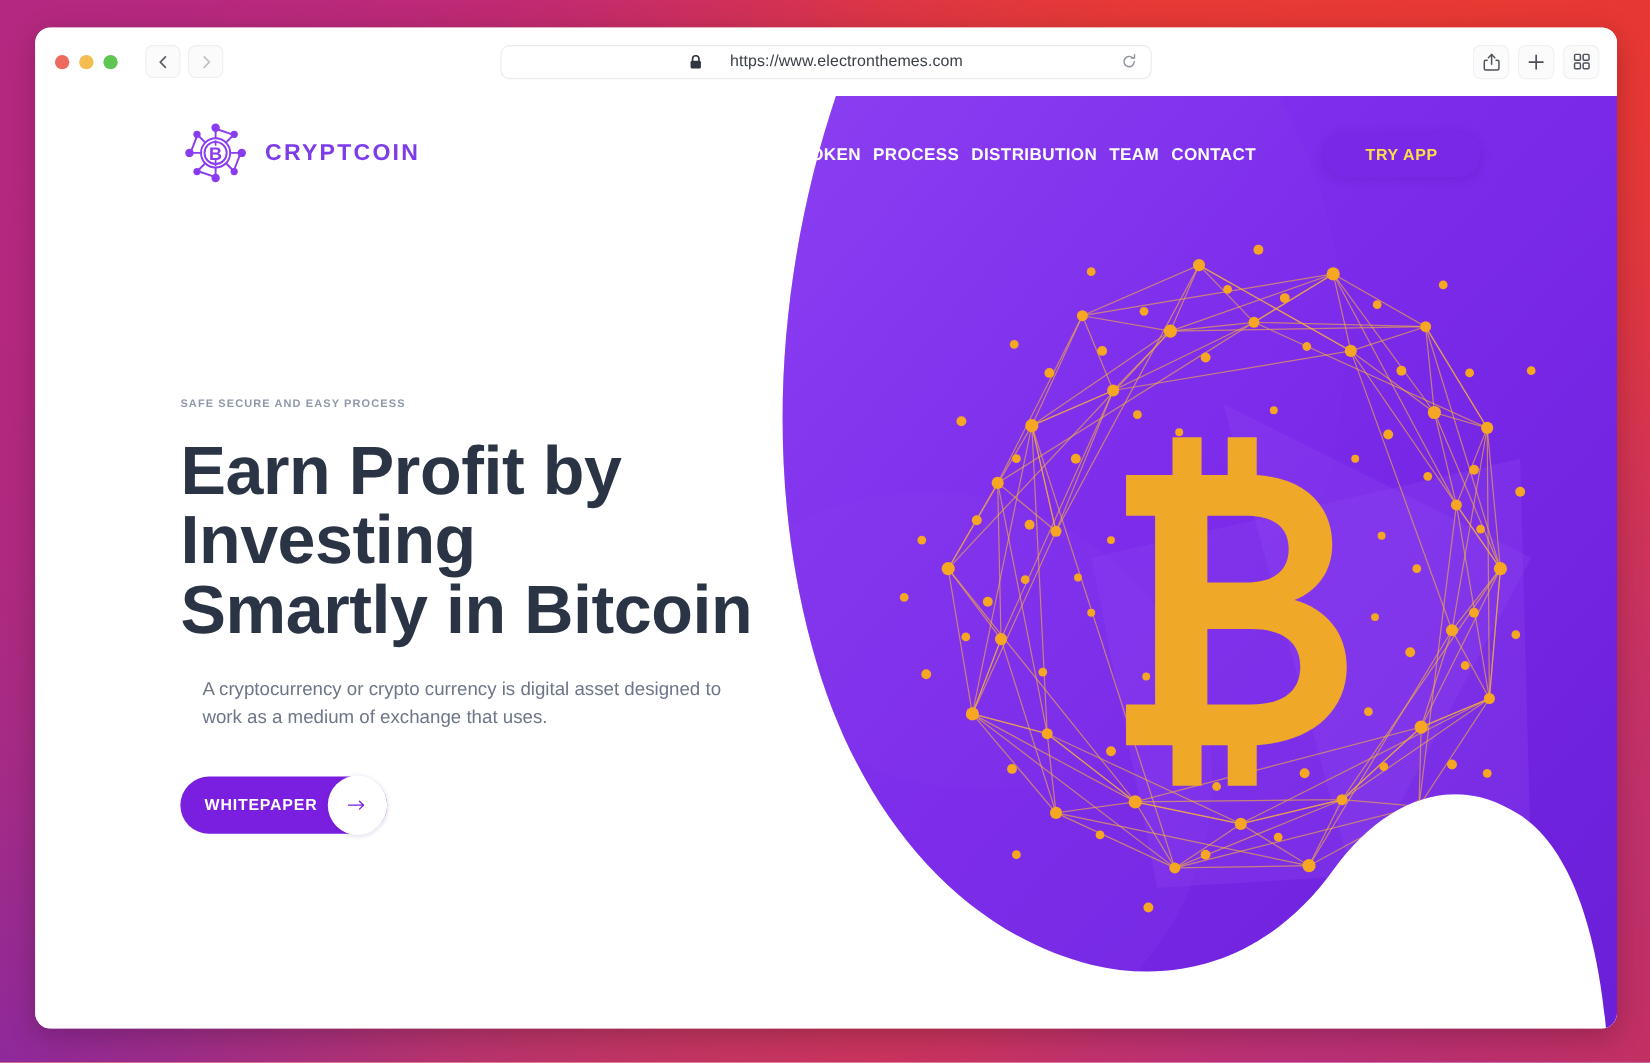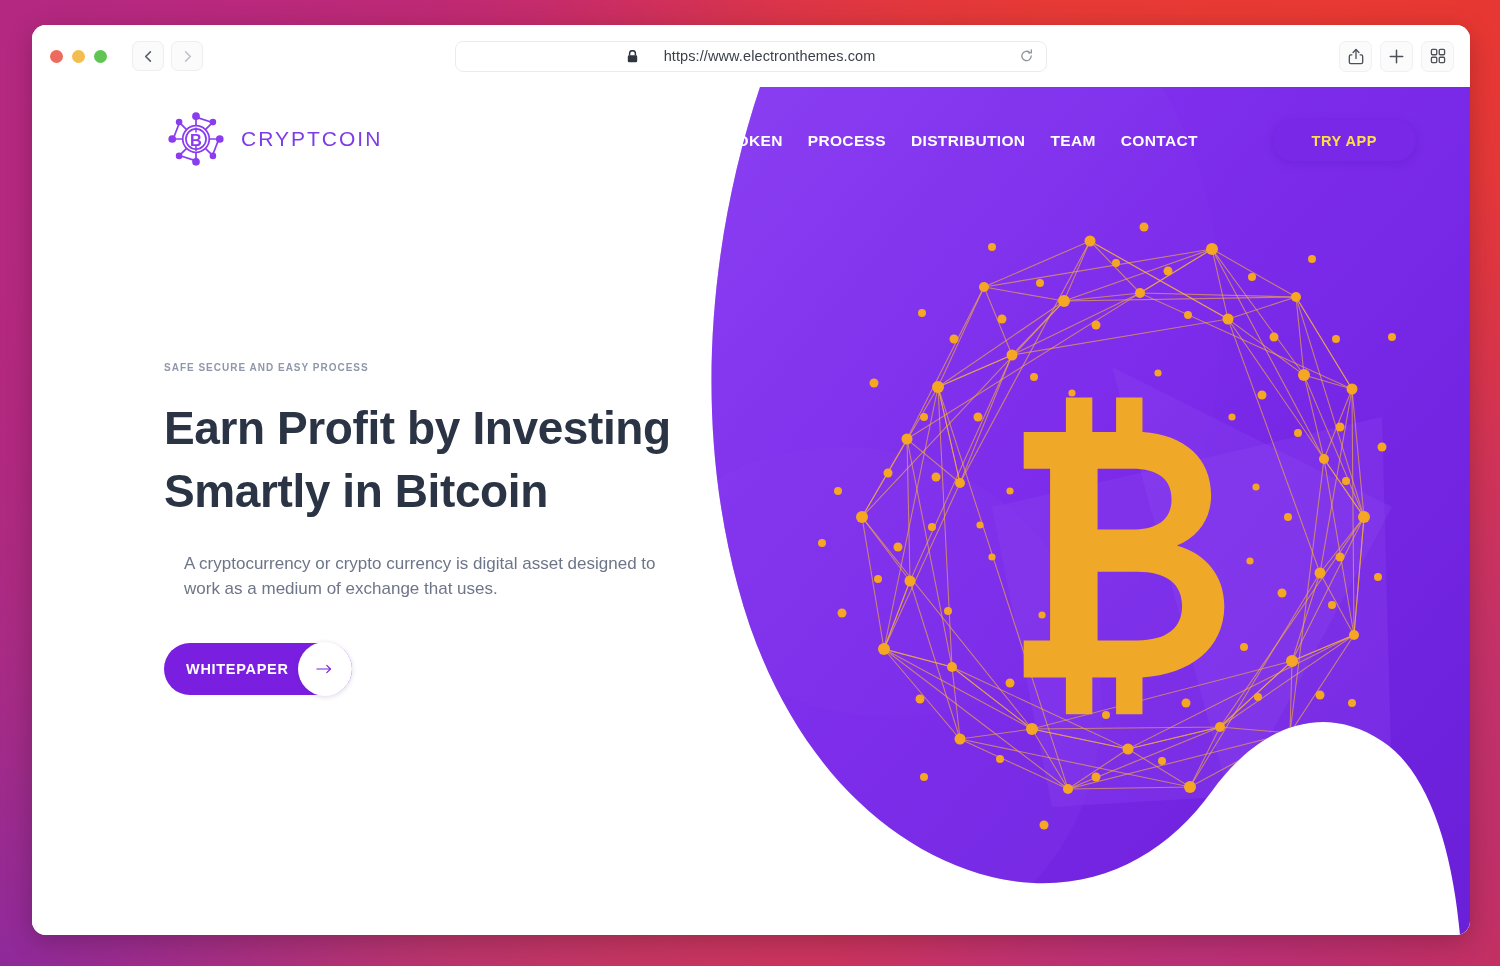--- a/index.html
+++ b/index.html
@@ -139,30 +139,30 @@
   
   .site-logo {
     position: absolute;
     left: 132px; top: 20px;
     display: flex; align-items: center; gap: 13px;
     z-index: 5;
   }
   .logo-mark { width: 64px; height: 64px; display: block; }
   .logo-text {
     font-size: 21px;
-    font-weight: 400;
+    font-weight: 700;
     letter-spacing: 2.0px;
     color: #7d3ce8;
   }
 
   
   .site-nav {
     position: absolute;
     left: 695px; top: 33px;
-    display: flex; align-items: center; gap: 25px;
+    display: flex; align-items: center; gap: 11px;
     z-index: 6;
   }
   .nav-link {
     color: #ffffff;
     font-size: 15.5px;
     font-weight: 700;
     letter-spacing: 0.35px;
     text-decoration: none;
     white-space: nowrap;
   }
@@ -189,21 +189,21 @@
     z-index: 5;
   }
   .hero-eyebrow {
     font-size: 10px;
     font-weight: 600;
     letter-spacing: 1.0px;
     color: #8f97aa;
     margin-bottom: 24px;
   }
   .hero-title {
-    font-size: 46px;
+    font-size: 62px;
     line-height: 63px;
     font-weight: 700;
     color: #2b3445;
     letter-spacing: -0.4px;
     margin-bottom: 28px;
   }
   .hero-sub {
     font-size: 17px;
     line-height: 25px;
     color: #6d7588;

